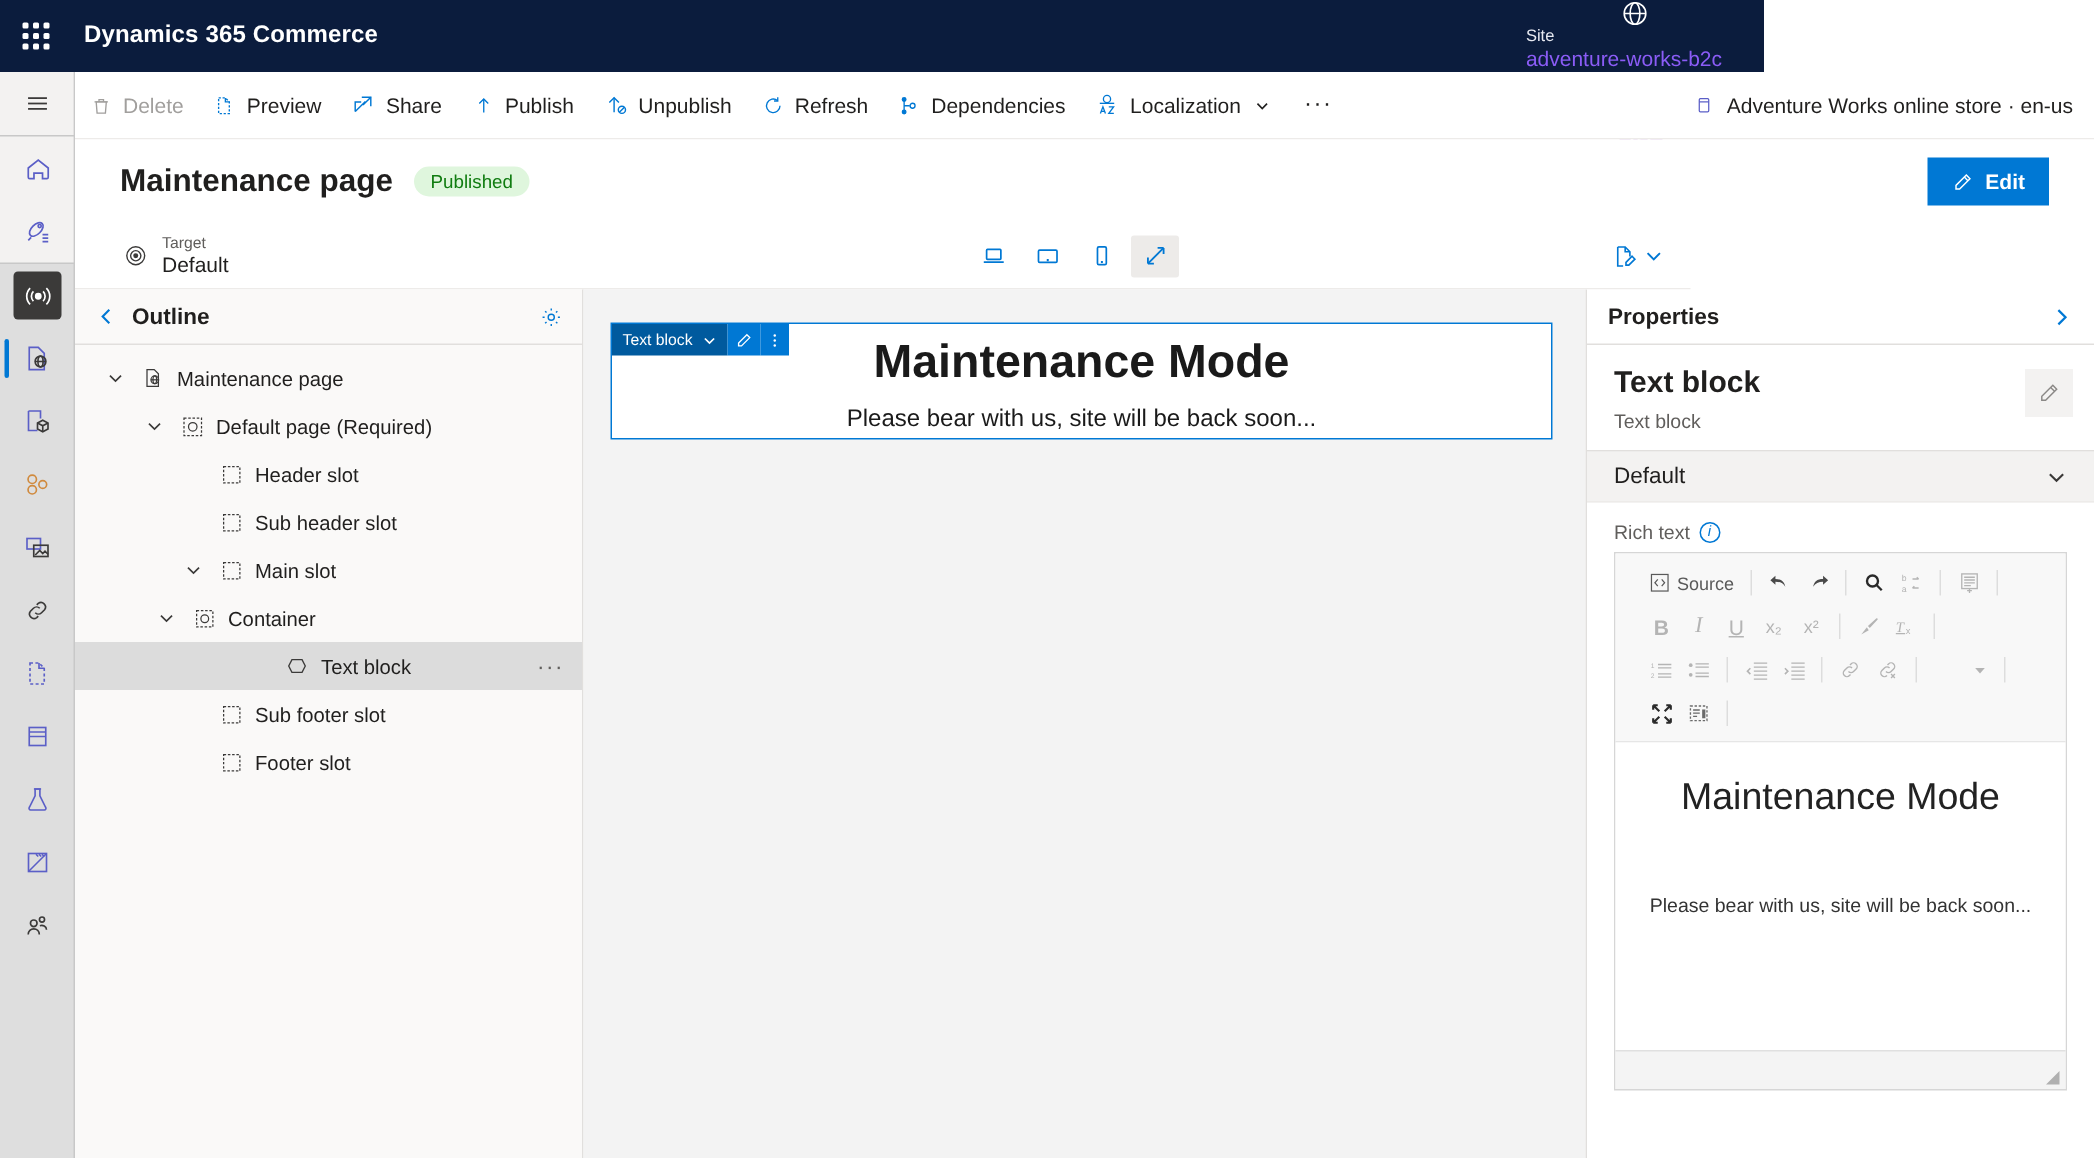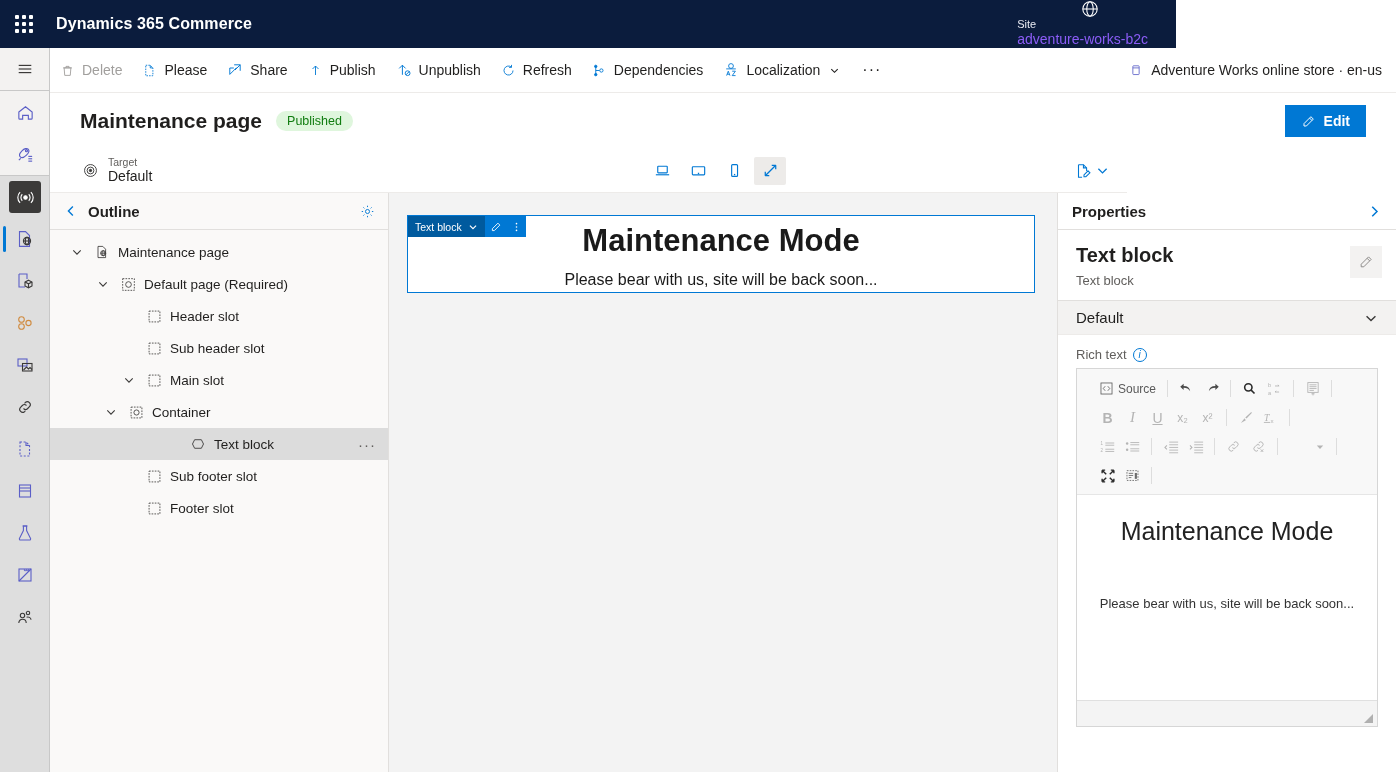--- a/index.html
+++ b/index.html
@@ -402,21 +402,21 @@
           <line x1="4" y1="6.5" x2="16" y2="6.5"></line>
           <path d="M8 6.5V4.5h4v2"></path>
       </svg>
       <span>Delete</span>
     </div>
     <div class="cmd">
       <svg width="15" height="15" viewBox="0 0 20 20" fill="none" stroke="#0078d4" stroke-width="1.2">
         <path d="M5 3h6l3.5 3.5V17H5z" stroke-dasharray="2 1.5"></path>
           <path d="M11 3v3.5h3.5"></path>
       </svg>
-      <span>Please</span>
+      <span>Preview</span>
     </div>
     <div class="cmd">
       <svg width="16" height="16" viewBox="0 0 20 20" fill="none" stroke="#0078d4" stroke-width="1.2">
         <path d="M3.5 15.5V7.5h5"></path>
           <path d="M3.5 15.5 12 7"></path>
           <path d="M9 3.5h7.5V11"></path>
           <path d="M16.5 3.5 10 10"></path>
       </svg>
       <span>Share</span>
     </div>

